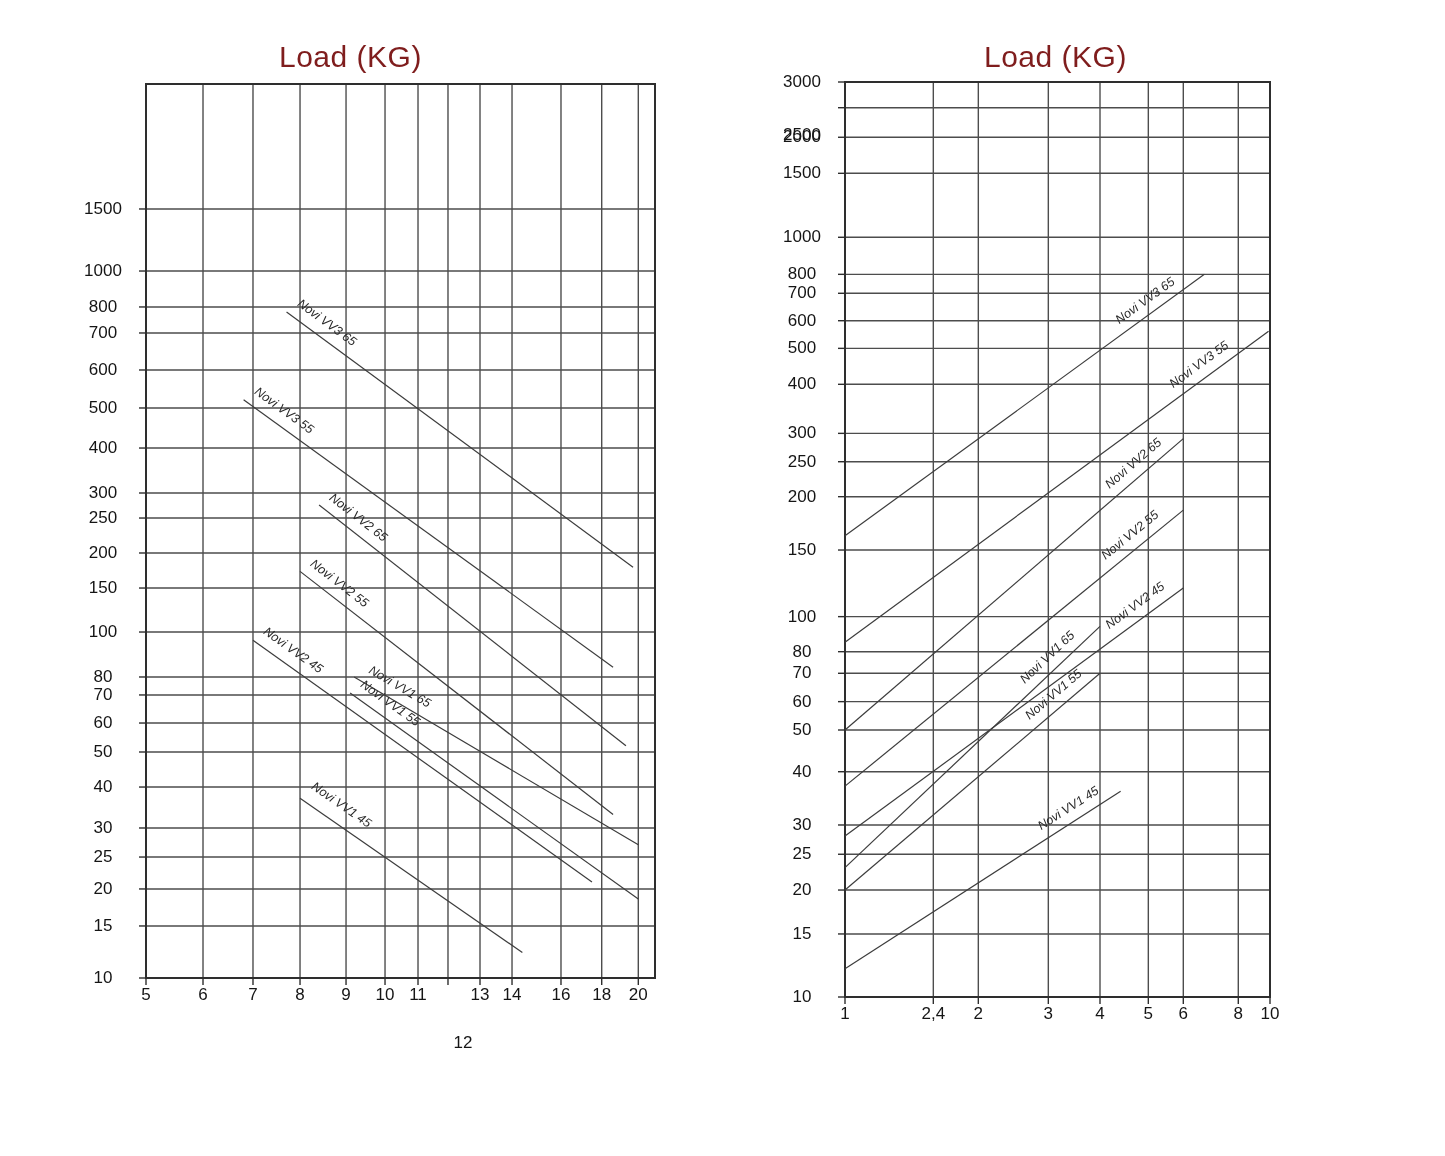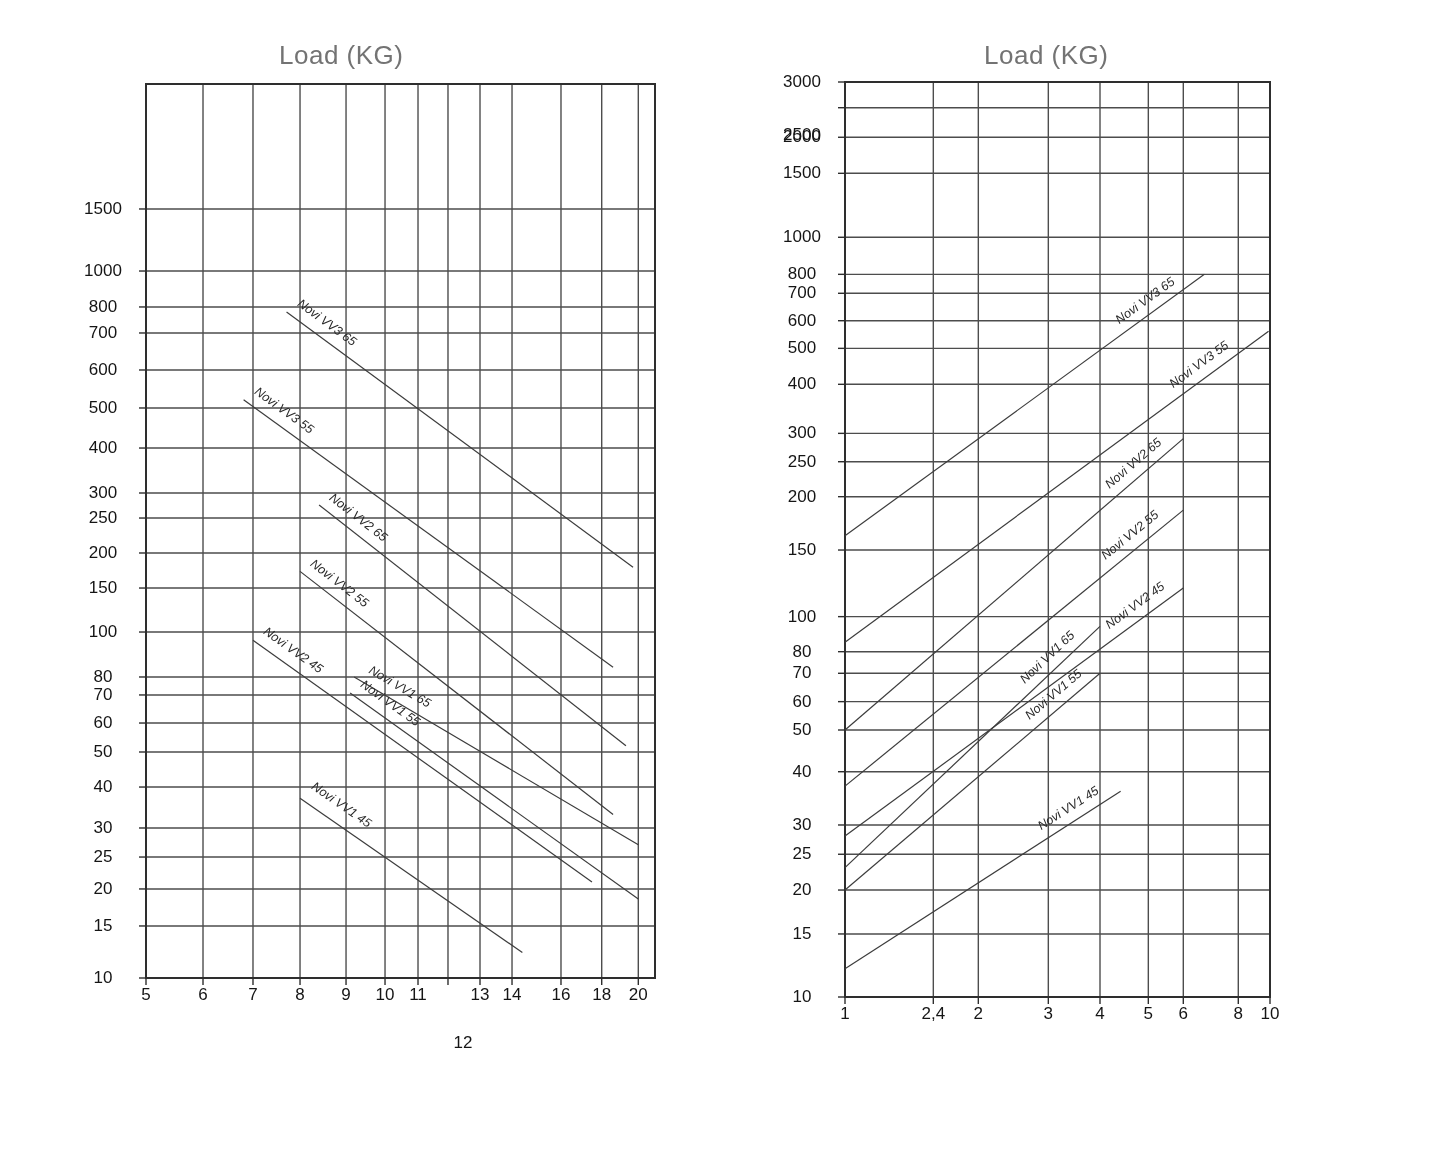--- a/index.html
+++ b/index.html
@@ -1,19 +1,19 @@
 <!DOCTYPE html>
 <html><head>
 <meta charset="utf-8">
 <style>
   html,body{margin:0;padding:0;background:#ffffff;}
   #canvas{position:relative;width:1445px;height:1156px;background:#ffffff;overflow:hidden;
           font-family:"Liberation Sans", sans-serif;color:#1b1b1b;}
   .chart{position:absolute;left:0;top:0;width:100%;height:100%;}
-  .chart-title{position:absolute;font-size:26px;color:#737373;white-space:nowrap;letter-spacing:0.5px;}
+  .chart-title{position:absolute;font-size:30px;color:#7f1d1d;white-space:nowrap;letter-spacing:0.5px;}
   .x-axis-label{position:absolute;font-size:32px;color:#141414;white-space:nowrap;}
   .plot-svg{position:absolute;overflow:visible;}
   .tick-label{position:absolute;font-size:17px;color:#151515;white-space:nowrap;line-height:18px;}
   .y-tick{text-align:center;width:70px;}
   .x-tick{text-align:center;width:48px;}
   .series-label{position:absolute;font-size:12.5px;font-style:italic;color:#2a2a2a;
                 white-space:nowrap;line-height:14px;}
 </style>
 </head>
 <body>

